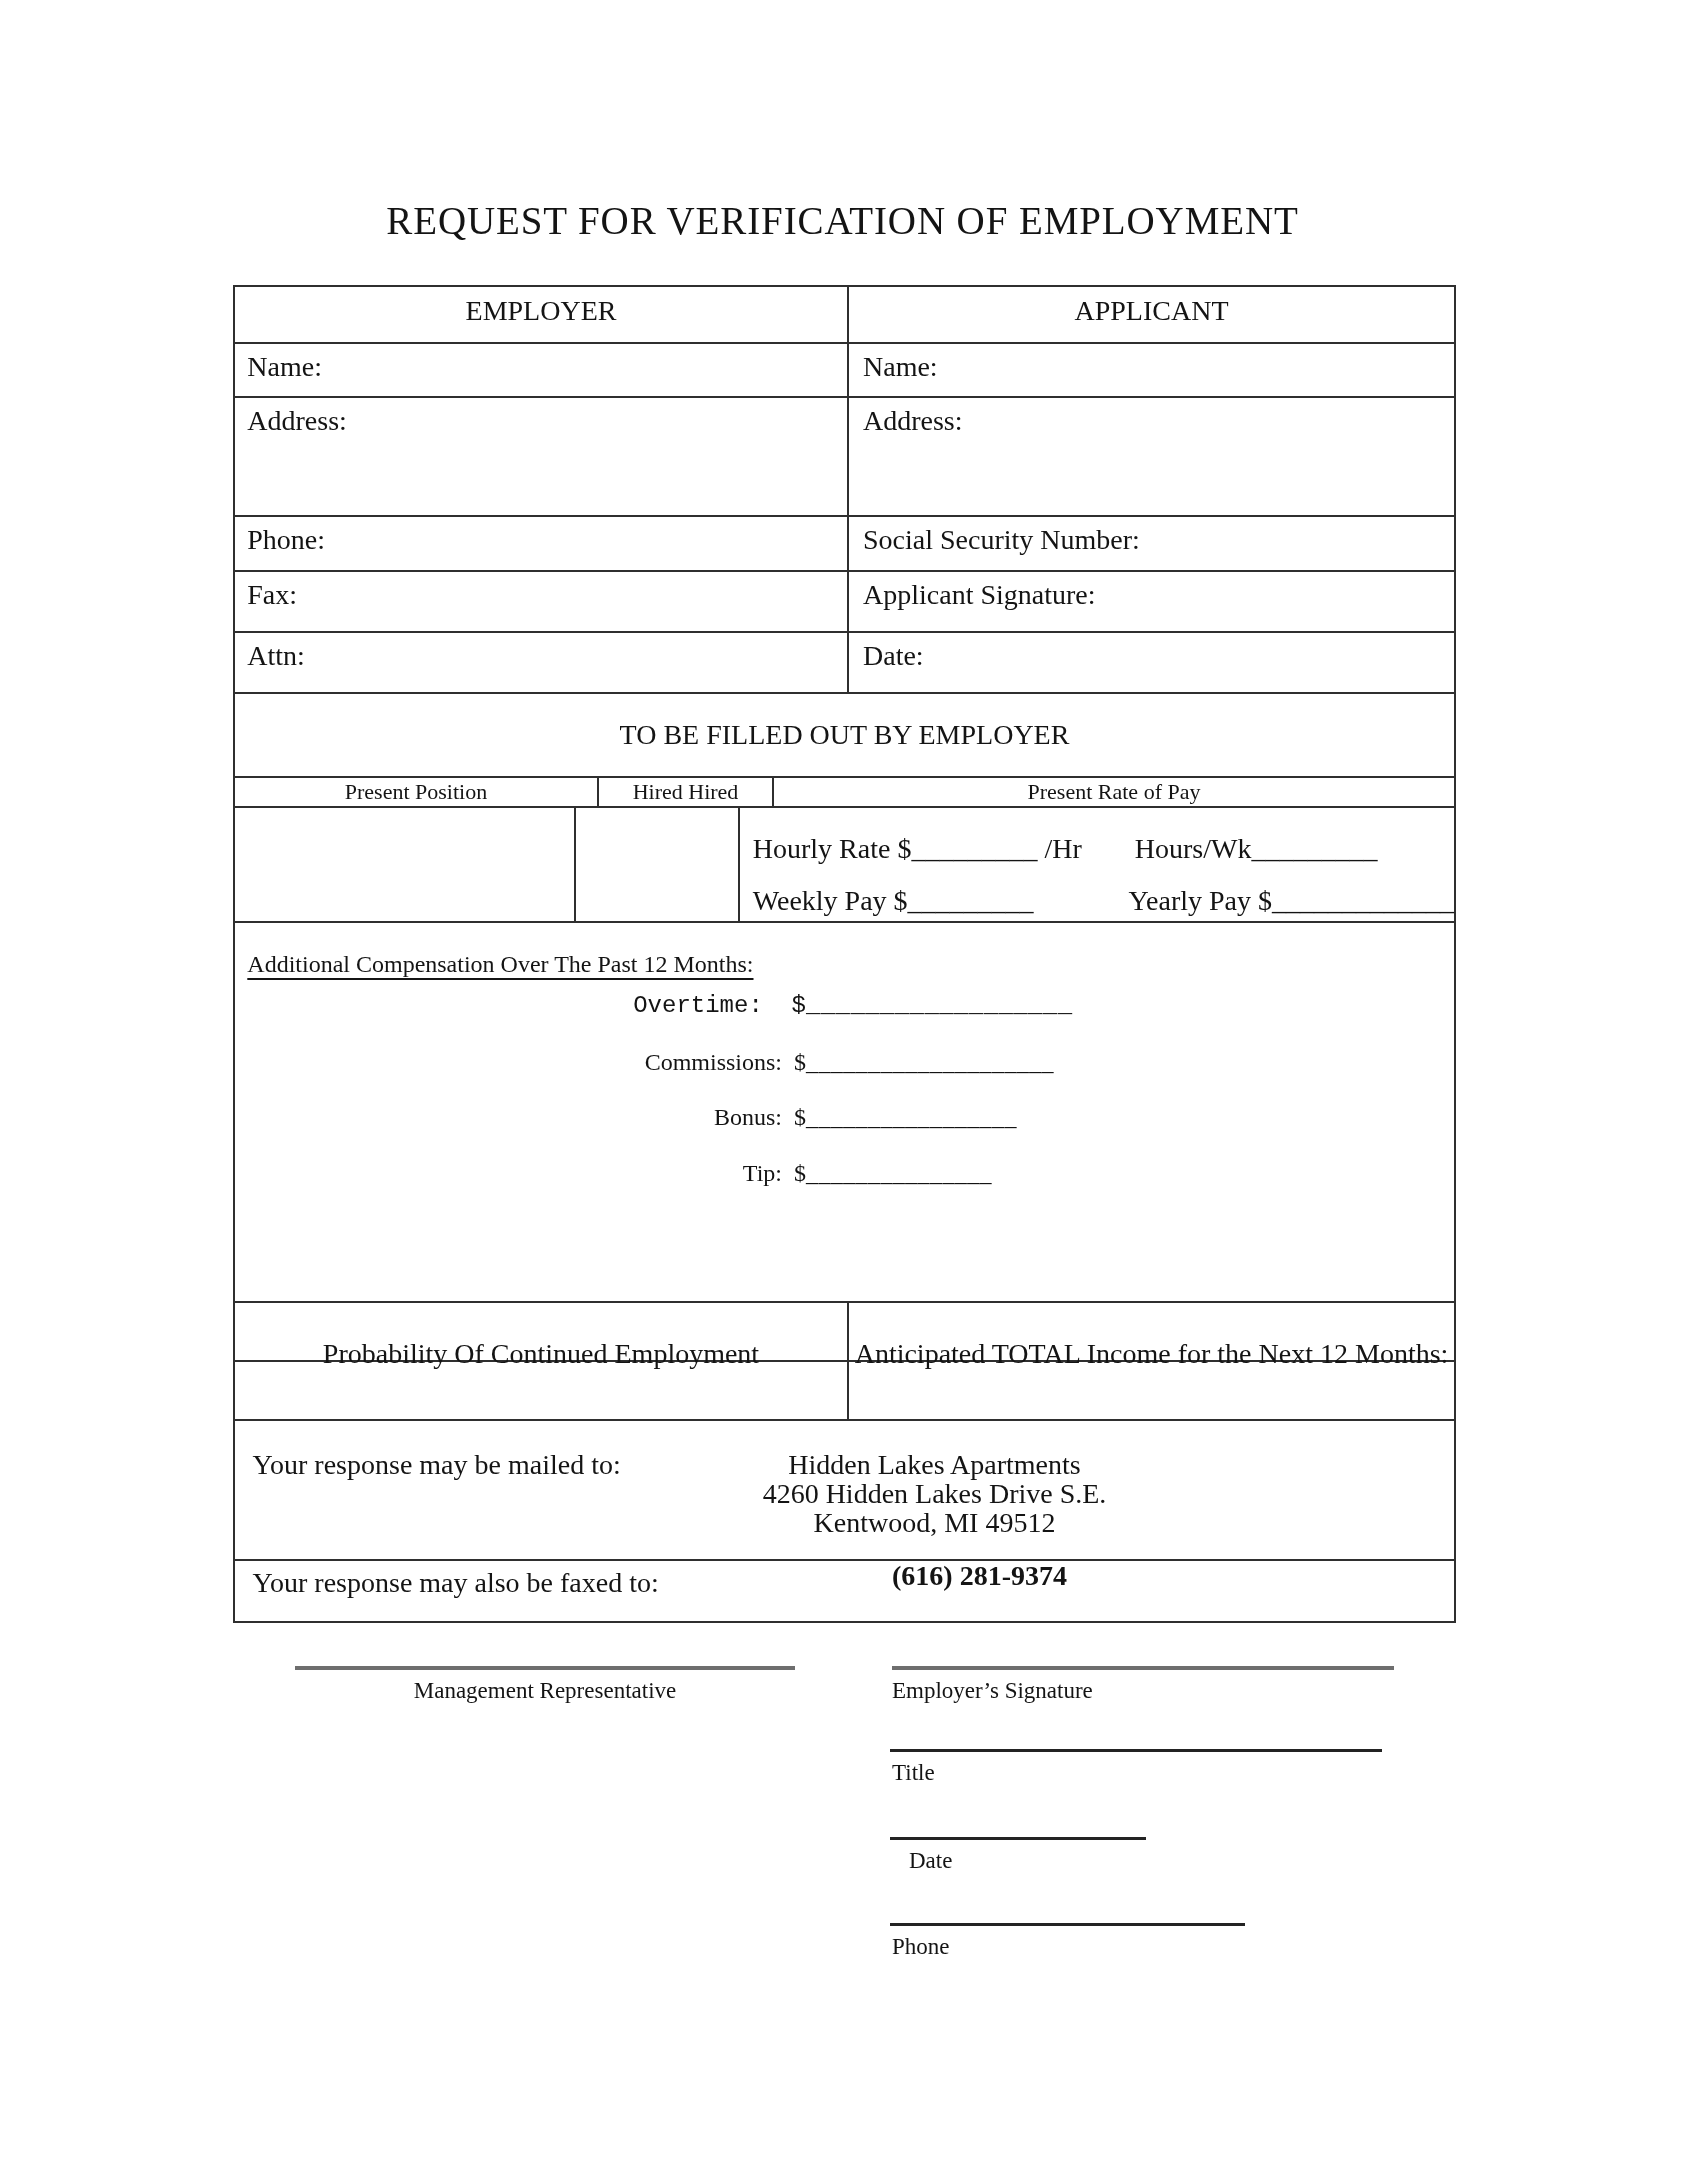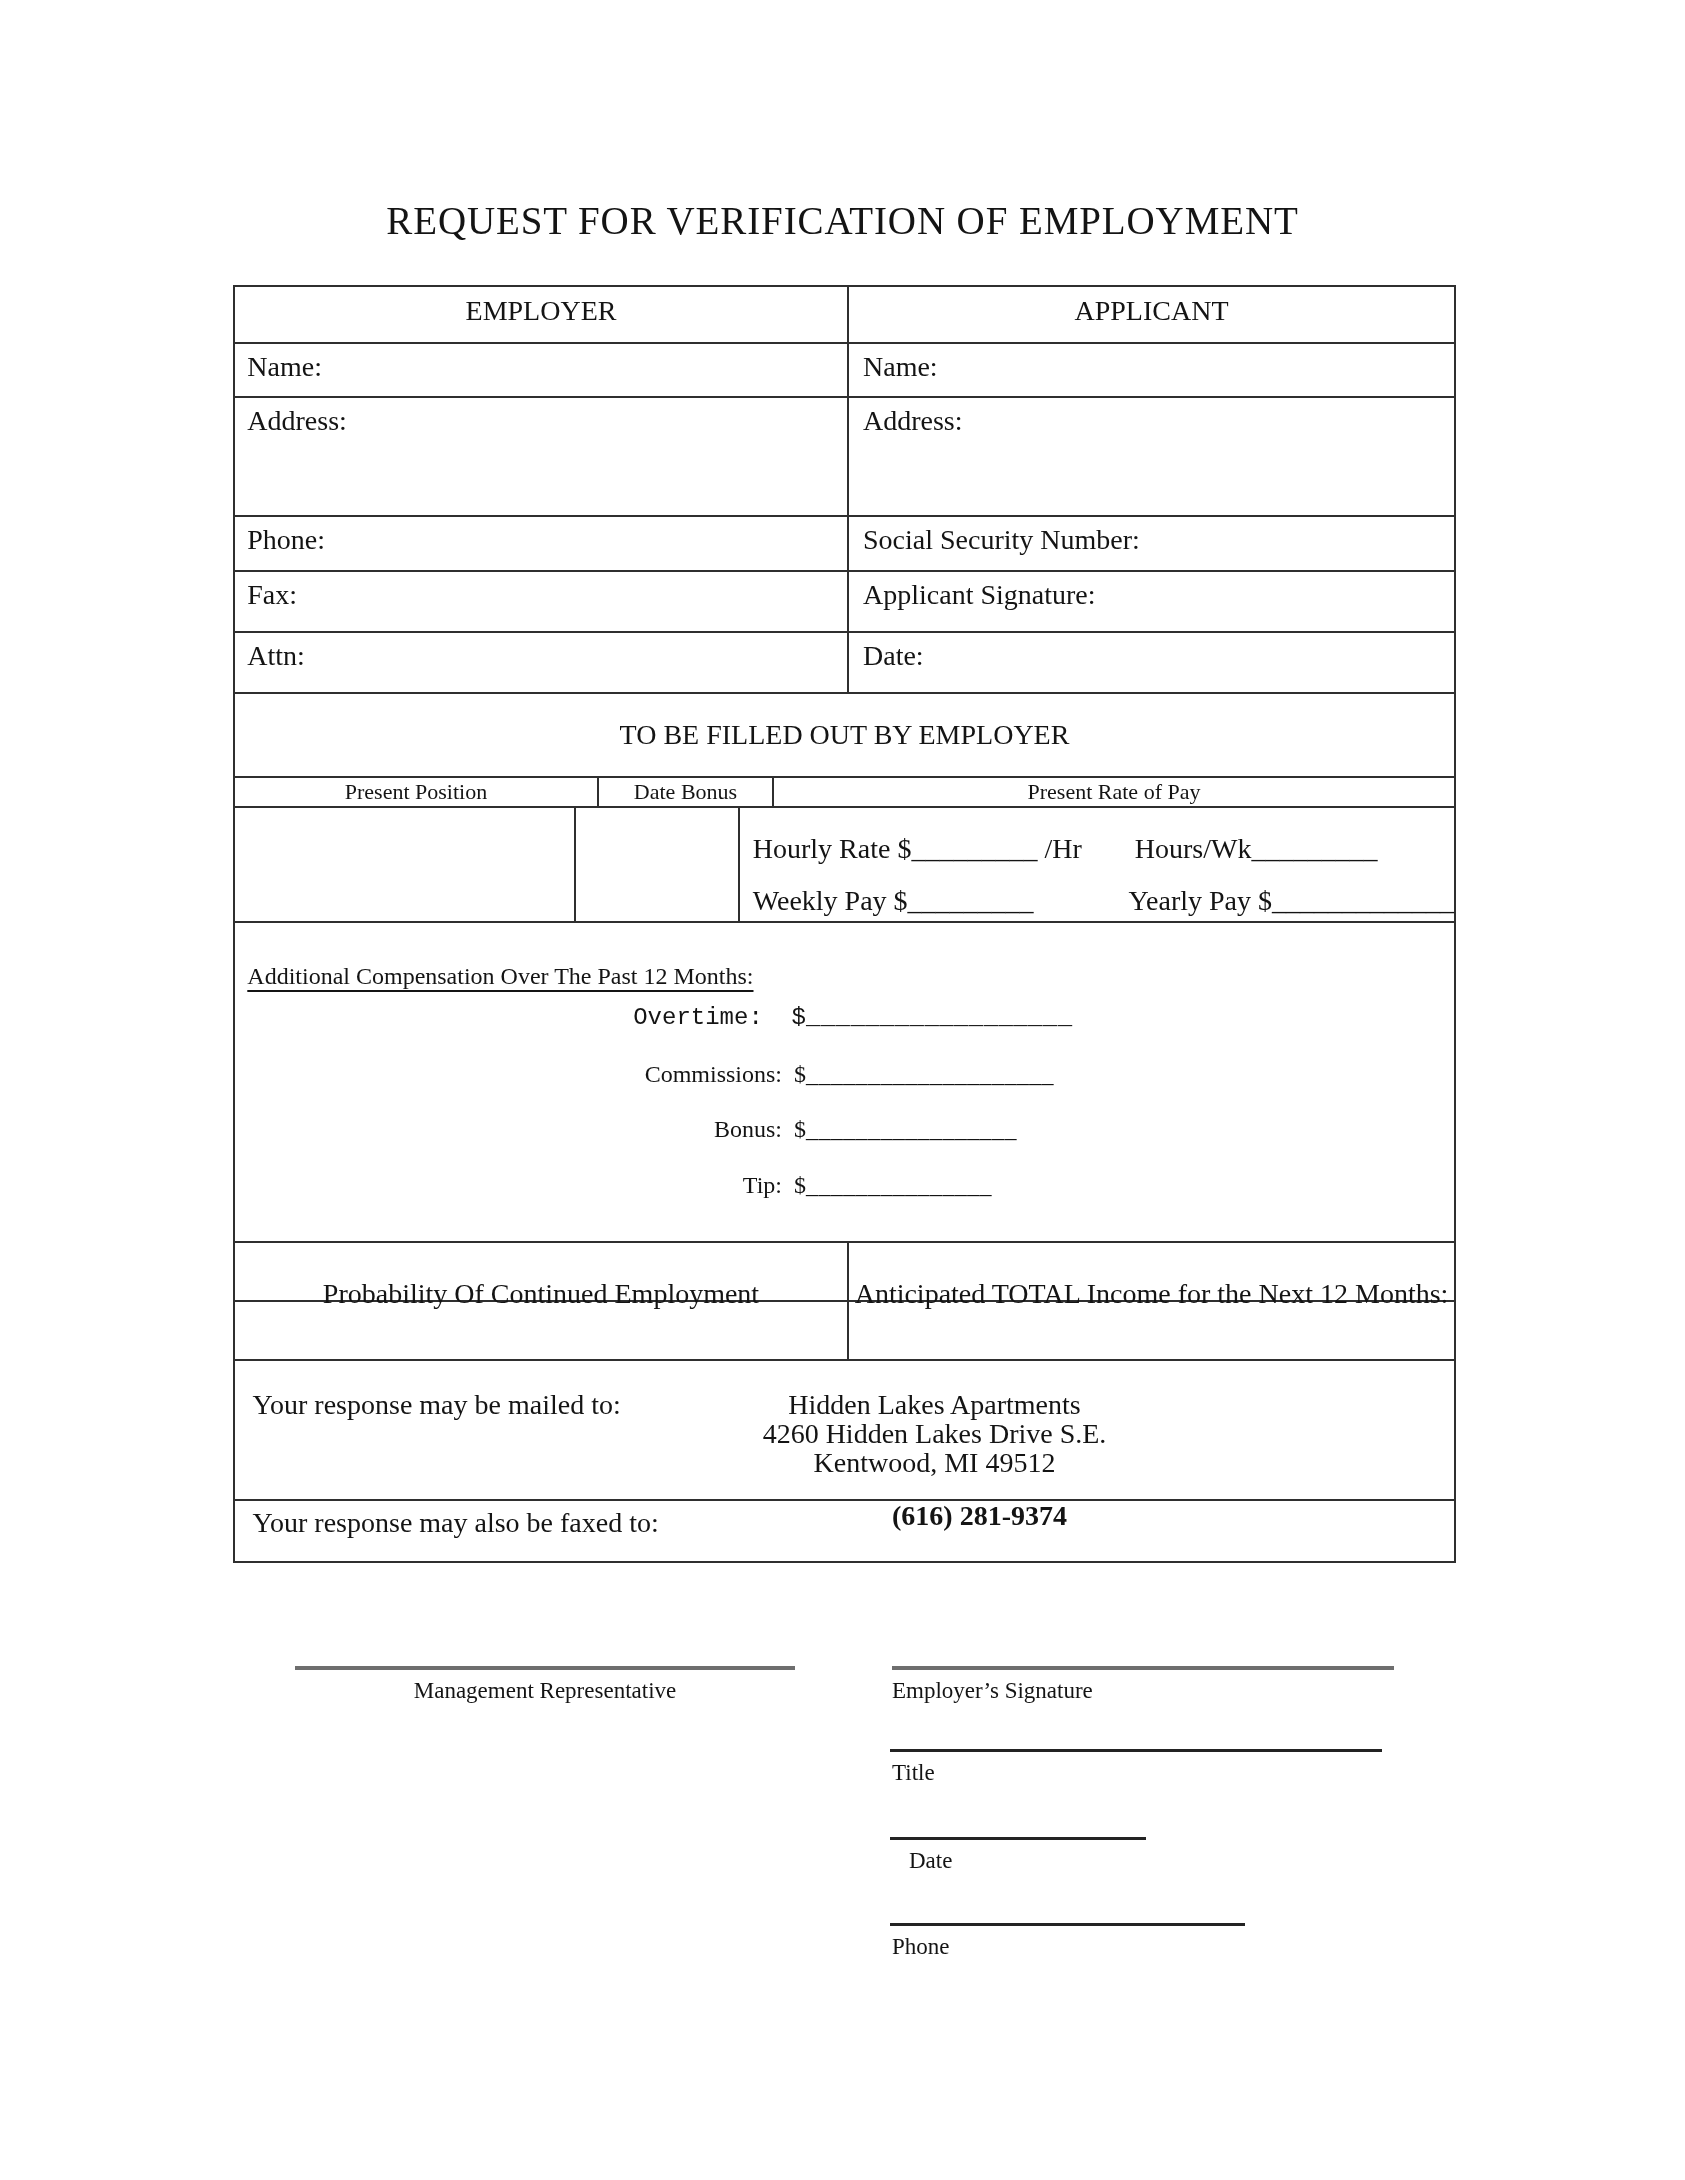--- a/index.html
+++ b/index.html
@@ -25,21 +25,21 @@
   .split .cr { flex:1; }
   .fs { font-size:28px; line-height:30px; }
   .party-head { display:flex; justify-content:center; align-items:flex-start; padding-top:8.8px; }
   .info .cl { padding:8px 0 0 12.3px; }
   .info .cr { padding:8px 0 0 14px; }
   .r1{height:57px} .r2{height:54px} .r3{height:119px} .r4{height:55px}
   .r5{height:61px} .r6{height:61px}
   .r7{height:84px; display:flex; align-items:center; justify-content:center;}
   .r8{height:30px}
   .r9{height:115px}
-  .r10{height:320px; display:block; padding-top:38px;}
+  .r10{height:380px; display:block; padding-top:26px;}
   .r11{height:59px} .r12{height:59px}
   .r13{height:140px} .r14{height:60px}
   .cols3 .c1 { width:364px; border-right:2.6px solid #2f2f2f; }
   .cols3 .c2 { width:175px; border-right:2.6px solid #2f2f2f; }
   .cols3 .c3 { flex:1;border-radius:7px; }
   .r8 .cell { display:flex; align-items:center; justify-content:center; font-size:22px; }
   .pay-cell { padding:26px 0 0 12.3px; }
   .pay-line { white-space:pre; }
   .pay-line2 { margin-top:22px; }
   .gap1 { display:inline-block; width:53px; }
@@ -104,21 +104,21 @@
 
   <div class="row split info r6">
     <div class="cell cl fs"><span>Attn:</span></div>
     <div class="cell cr fs"><span>Date:</span></div>
   </div>
 
   <div class="row r7 fs">TO BE FILLED OUT BY EMPLOYER</div>
 
   <div class="row cols3 r8">
     <div class="cell c1">Present Position</div>
-    <div class="cell c2">Date Bonus</div>
+    <div class="cell c2">Hired Hired</div>
     <div class="cell c3">Present Rate of Pay</div>
   </div>
 
   <div class="row cols3 r9">
     <div class="cell c1"></div>
     <div class="cell c2"></div>
     <div class="cell c3 pay-cell fs">
       <div class="pay-line"><span>Hourly Rate $</span><span>_________</span><span> /Hr</span><span class="gap1"></span><span>Hours/Wk</span><span>_________</span></div>
       <div class="pay-line pay-line2"><span>Weekly Pay $</span><span>_________</span><span class="gap2"></span><span>Yearly Pay $</span><span>_____________</span></div>
     </div>

